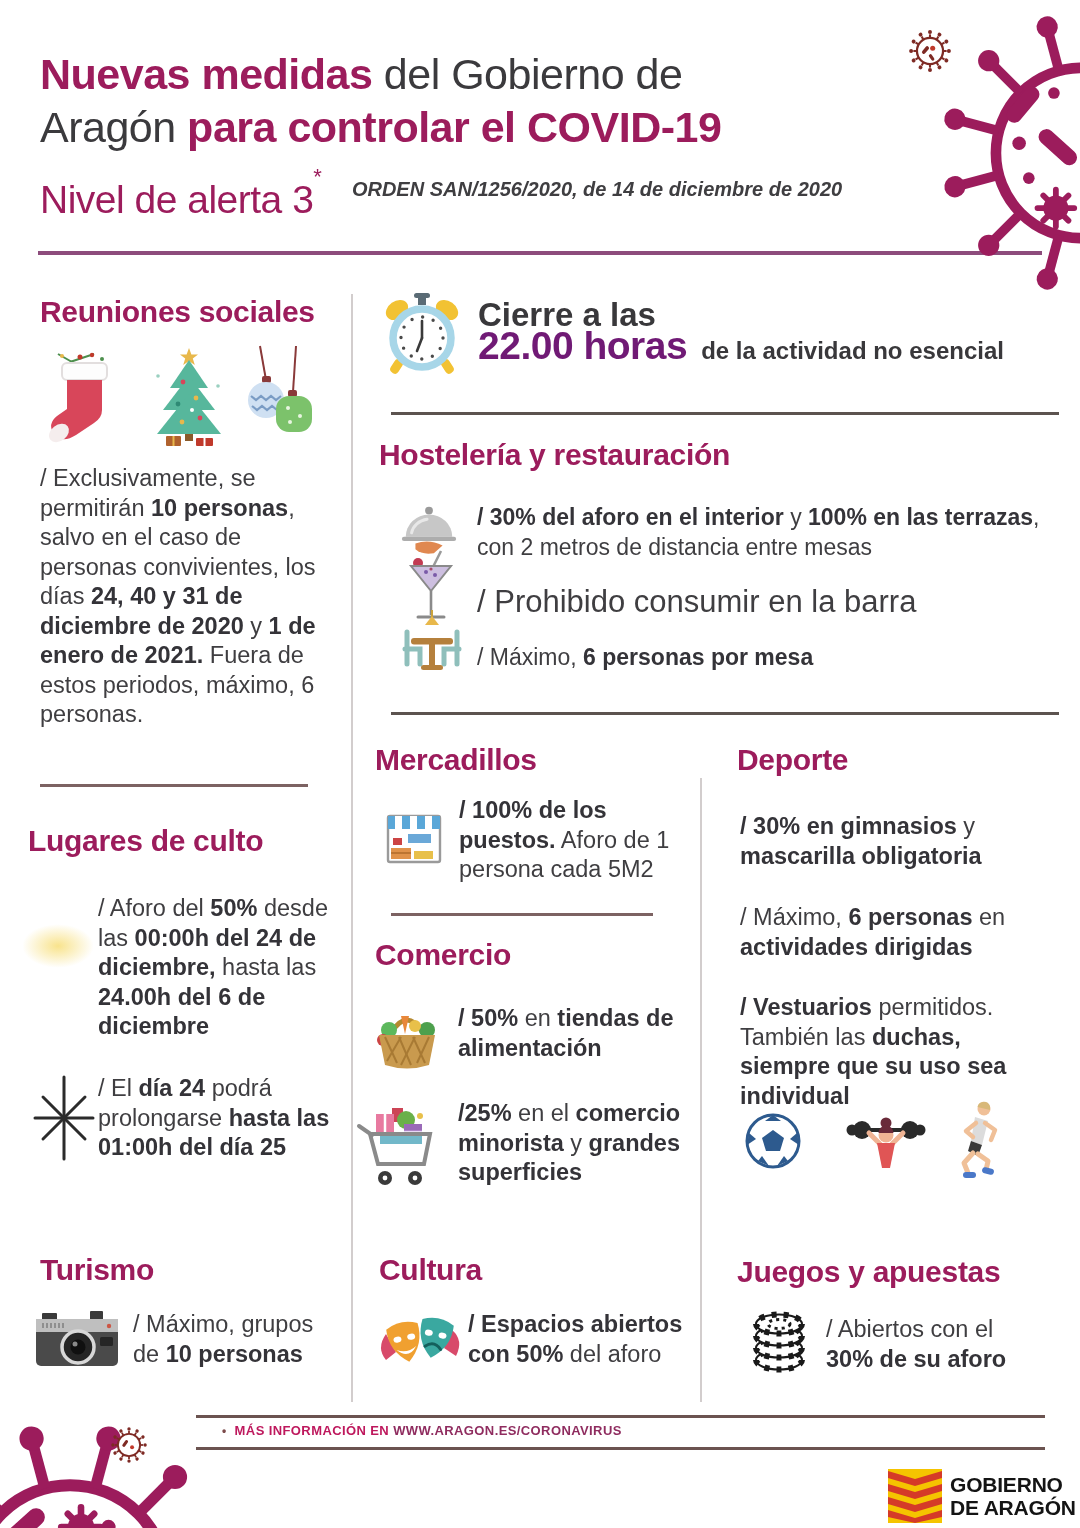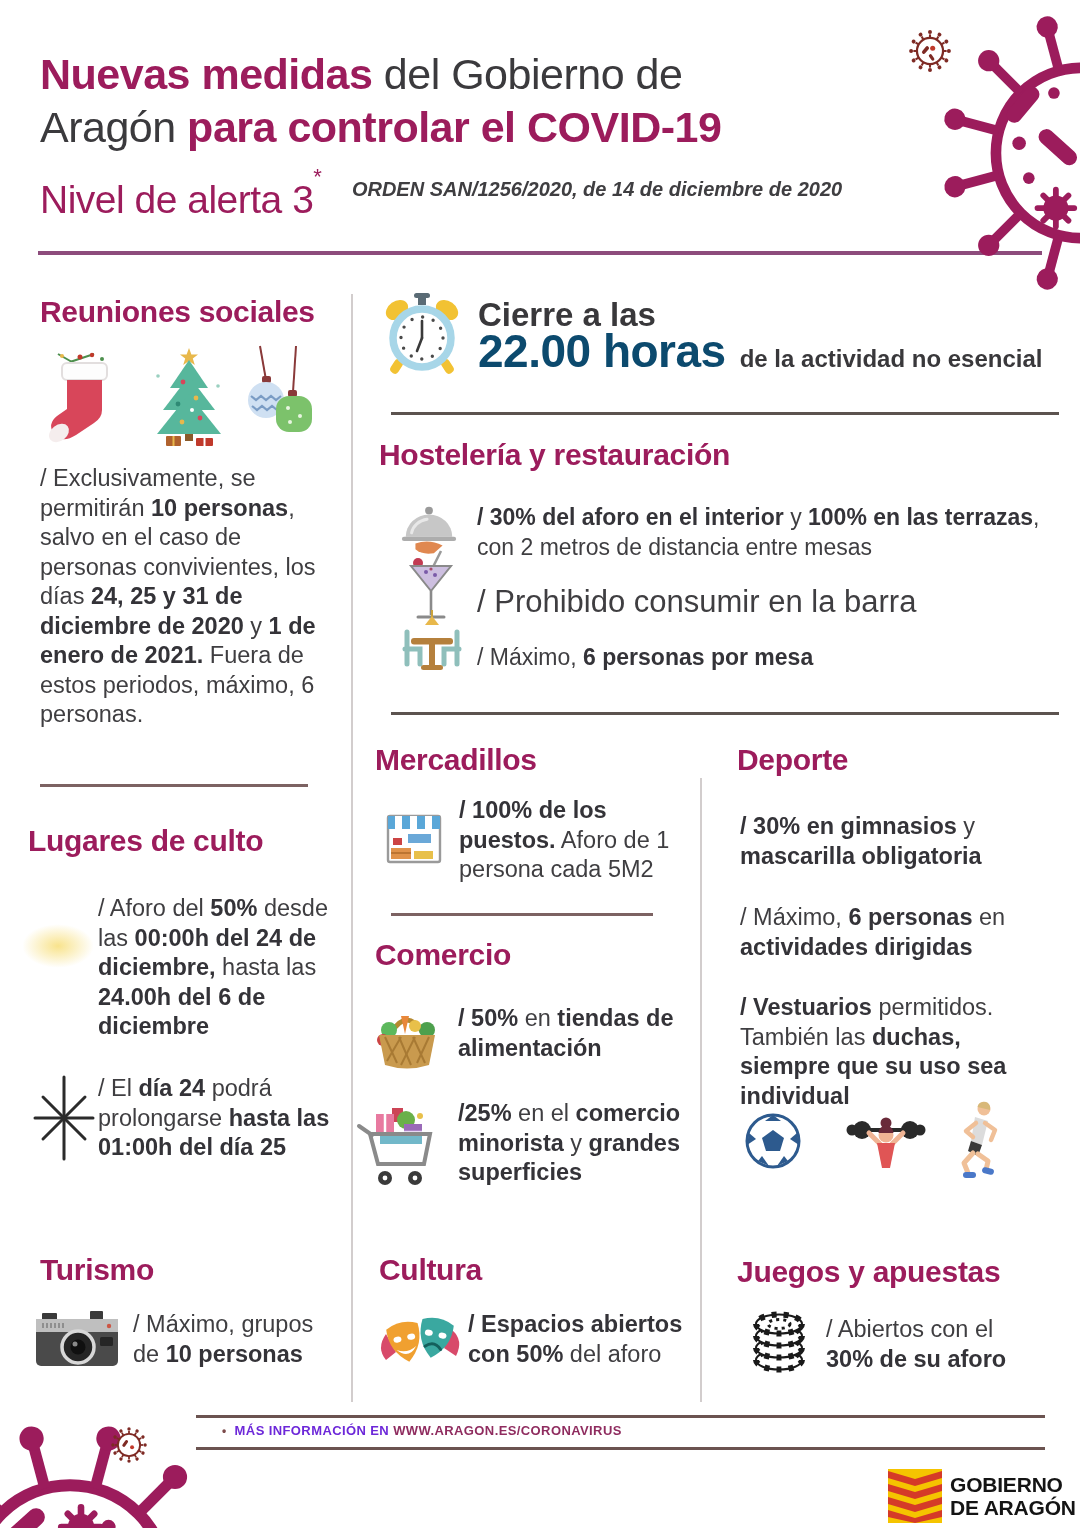--- a/index.html
+++ b/index.html
@@ -14,25 +14,25 @@
   .rule{position:absolute;background:#6e5a56;height:3px}
   .vdiv{position:absolute;width:2px;background:#d2cdcd}
   h1{position:absolute;left:40px;top:36px;font-size:43px;line-height:53px;font-weight:400;color:#3b3a3d;letter-spacing:-.5px}
   h1 .b{font-weight:800}
   .alert-row{position:absolute;left:40px;top:166px;display:flex;align-items:flex-start}
   .alert-lvl{font-size:39px;font-weight:400;color:#9c1c5c;letter-spacing:-.5px}
   .alert-ast{font-size:22px;color:#9c1c5c;vertical-align:super;position:relative;top:-14px}
   .order-ref{font-style:italic;font-size:20px;color:#3f3e41;margin-left:30px;font-weight:700}
   .closure-intro{position:absolute;left:478px;top:284px;font-size:33px;font-weight:700;color:#39383b}
   .closure-line2{position:absolute;left:478px;top:312px;display:flex;align-items:baseline}
-  .closure-time{font-size:46px;font-weight:800;color:#0c4a6e;letter-spacing:-.5px}
+  .closure-time{font-size:39px;font-weight:800;color:#701a75;letter-spacing:-.5px}
   .closure-scope{font-size:24px;font-weight:700;color:#39383b;margin-left:14px}
   .foot-info{position:absolute;left:222px;top:1411px;font-size:13px;letter-spacing:.4px;font-weight:700}
   .foot-bullet{color:#7c4a4a;margin-right:8px;font-size:12px}
-  .foot-prefix{color:#6d28d9}
+  .foot-prefix{color:#be185d}
   .foot-link{color:#8f2c5f;font-weight:800}
   .logo{position:absolute;left:888px;top:1457px;display:flex;align-items:center}
   .logo-text{margin-left:8px;font-size:21px;line-height:23px;font-weight:800;color:#141414;letter-spacing:-.2px}
   svg{position:absolute;overflow:visible}
   .glow{position:absolute;left:22px;top:912px;width:72px;height:44px;border-radius:50%;
         background:radial-gradient(ellipse at center,rgba(247,222,120,.85) 0%,rgba(247,222,120,0) 70%)}
 </style>
 </head>
 <body>
 
@@ -152,21 +152,21 @@
     <circle cx="30" cy="54" r="18" fill="#cfe0f2"></circle>
     <polyline points="15,50 20,54 25,50 30,54 35,50 40,54 45,50" fill="none" stroke="#7a9cc4" stroke-width="2.2"></polyline>
     <polyline points="16,60 21,64 26,60 31,64 36,60 41,64 44,60" fill="none" stroke="#7a9cc4" stroke-width="2.2"></polyline>
     <rect x="52" y="44" width="9" height="7" rx="2" fill="#8a3a3a"></rect>
     <rect x="40" y="50" width="36" height="36" rx="13" fill="#7cc26b"></rect>
     <circle cx="52" cy="62" r="2" fill="#e8f5e0"></circle>
       <circle cx="64" cy="70" r="2" fill="#e8f5e0"></circle>
       <circle cx="54" cy="76" r="2" fill="#e8f5e0"></circle>
   </svg>
 
-  <div class="body" style="left:40px;top:452px;width:296px"><span>/ Exclusivamente, se permitirán </span><span class="b">10 personas</span><span>, salvo en el caso de personas convivientes, los días </span><span class="b">24, 25 y 31 de diciembre de 2020</span><span> y </span><span class="b">1 de enero de 2021.</span><span> Fuera de estos periodos, máximo, 6 personas.</span></div>
+  <div class="body" style="left:40px;top:452px;width:296px"><span>/ Exclusivamente, se permitirán </span><span class="b">10 personas</span><span>, salvo en el caso de personas convivientes, los días </span><span class="b">24, 40 y 31 de diciembre de 2020</span><span> y </span><span class="b">1 de enero de 2021.</span><span> Fuera de estos periodos, máximo, 6 personas.</span></div>
 
   <div class="rule" style="left:40px;top:772px;width:268px;height:2.5px;background:#7c6262"></div>
 
   <h2 class="sec-title" style="left:28px;top:812px">Lugares de culto</h2>
   <div class="glow"></div>
   <div class="body" style="left:98px;top:882px;width:242px"><span>/ Aforo del </span><span class="b">50%</span><span>  desde las </span><span class="b">00:00h del 24 de diciembre,</span><span> hasta las </span><span class="b">24.00h del 6 de diciembre</span></div>
 
   <svg style="left:30px;top:1063px" width="68" height="86" viewBox="0 0 68 86">
     <g stroke="#2b2b2b" stroke-width="3" stroke-linecap="round">
       <line x1="34" y1="2" x2="34" y2="84"></line>

